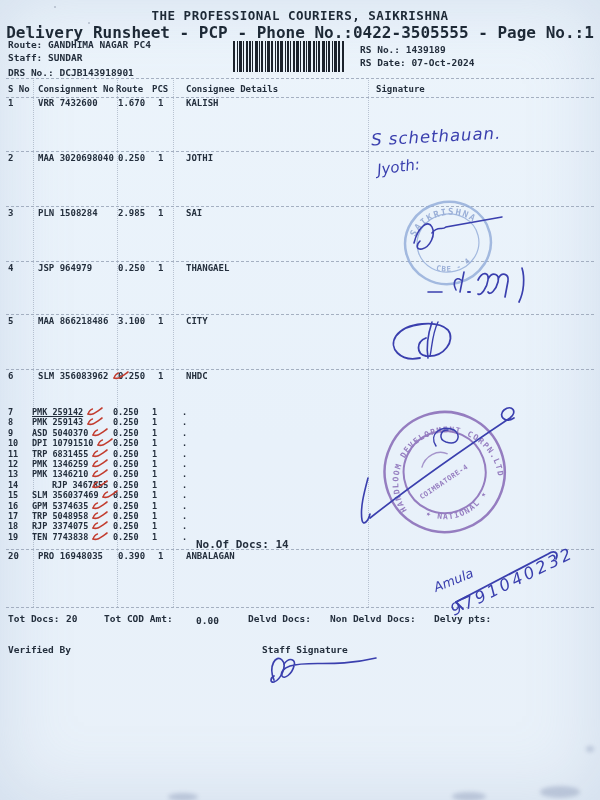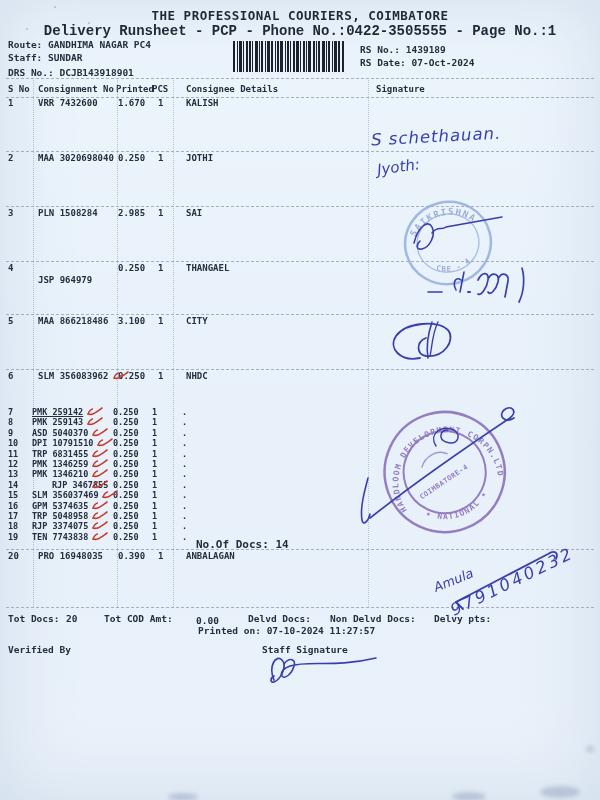--- a/index.html
+++ b/index.html
@@ -11,36 +11,36 @@
   .t{font-weight:700;white-space:pre;}
   .ctr{left:0;width:600px;text-align:center;}
   .hsep{position:absolute;left:6px;right:6px;border-top:1.5px dashed #94a0b4;opacity:.8;}
   .vsep{position:absolute;width:0;border-left:1px dotted #97a3b6;opacity:.6;}
   .row{height:12px;}
   svg{overflow:visible;display:block;}
   .sigtext{font-family:"DejaVu Sans","Liberation Sans",sans-serif;font-style:italic;color:#3a3fae;white-space:pre;}
   .speck{position:absolute;border-radius:50%;background:#8a96a8;opacity:.55;}
   .smudge{position:absolute;border-radius:50%;background:#8e9cba;opacity:.45;filter:blur(2px);}
   .title{font-size:12.5px;letter-spacing:.5px;color:#1d2936;}
-  .subtitle{font-size:14px;color:#1d2936;font-family:Liberation Mono, monospace;}
+  .subtitle{font-size:16px;color:#1d2936;}
   .meta{font-size:9.5px;}
   .colhead{font-size:9px;}
   .foot{font-size:9.5px;}
   .small{font-size:11px;}
 </style>
 </head>
 <body>
 
 <div class="page">
 
   <div class="speck" style="left:54px;top:6px;width:2px;height:2px"></div>
   <div class="speck" style="left:26px;top:28px;width:2px;height:2px"></div>
   <div class="speck" style="left:88px;top:22px;width:2px;height:1.5px"></div>
 
-  <div class="abs t ctr title" style="top:8px">THE PROFESSIONAL COURIERS, COIMBATORE</div>
+  <div class="abs t ctr title" style="top:8px">THE PROFESSIONAL COURIERS, SAIKRISHNA</div>
   <div class="abs t ctr subtitle" style="top:23px">Delivery Runsheet - PCP - Phone No.:0422-3505555 - Page No.:1</div>
   <div class="abs t meta" style="left:8px;top:39px">Route: GANDHIMA NAGAR PC4</div>
   <div class="abs t meta" style="left:8px;top:52px">Staff: SUNDAR</div>
   <div class="abs t meta" style="left:8px;top:67px">DRS No.: DCJB143918901</div>
   <div class="abs t meta" style="left:360px;top:44px">RS No.: 1439189</div>
   <div class="abs t meta" style="left:360px;top:57px">RS Date: 07-Oct-2024</div>
 
   <div class="abs" style="left:233px;top:41px">
     <svg id="barcode-svg" width="122" height="31">
         <rect x="0" y="0" width="2" height="31" fill="#1b222c"></rect>
@@ -77,21 +77,21 @@
         <rect x="99" y="0" width="1" height="31" fill="#1b222c"></rect>
         <rect x="101" y="0" width="3" height="31" fill="#1b222c"></rect>
         <rect x="105" y="0" width="2" height="31" fill="#1b222c"></rect>
         <rect x="109" y="0" width="2" height="31" fill="#1b222c"></rect>
       </svg>
   </div>
 
   <div>
     <span class="abs t colhead" style="left:8px;top:84px">S No</span>
     <span class="abs t colhead" style="left:38px;top:84px">Consignment No</span>
-    <span class="abs t colhead" style="left:116px;top:84px">Printed</span>
+    <span class="abs t colhead" style="left:116px;top:84px">Route</span>
     <span class="abs t colhead" style="left:152px;top:84px">PCS</span>
     <span class="abs t colhead" style="left:186px;top:84px">Consignee Details</span>
     <span class="abs t colhead" style="left:376px;top:84px">Signature</span>
   </div>
 
   <div id="sep-layer">
       <div class="hsep" style="top: 78px;"></div>
       <div class="hsep" style="top: 97px;"></div>
       <div class="hsep" style="top: 151px;"></div>
       <div class="hsep" style="top: 206px;"></div>
@@ -123,21 +123,21 @@
       </div>
       <div class="row abs" style="top: 208px; left: 0px; width: 600px; font-size: 9px;">
         <span class="abs t" style="left: 8px; top: 0px;">3</span>
         <span class="abs t" style="left: 38px; top: 0px;">PLN 1508284</span>
         <span class="abs t" style="left: 118px; top: 0px;">2.985</span>
         <span class="abs t" style="left: 158px; top: 0px;">1</span>
         <span class="abs t" style="left: 186px; top: 0px;">SAI</span>
       </div>
       <div class="row abs" style="top: 263px; left: 0px; width: 600px; font-size: 9px;">
         <span class="abs t" style="left: 8px; top: 0px;">4</span>
-        <span class="abs t" style="left: 38px; top: 12px;">JSP 964979</span>
+        <span class="abs t" style="left: 38px; top: 0px;">JSP 964979</span>
         <span class="abs t" style="left: 118px; top: 0px;">0.250</span>
         <span class="abs t" style="left: 158px; top: 0px;">1</span>
         <span class="abs t" style="left: 186px; top: 0px;">THANGAEL</span>
       </div>
       <div class="row abs" style="top: 316px; left: 0px; width: 600px; font-size: 9px;">
         <span class="abs t" style="left: 8px; top: 0px;">5</span>
         <span class="abs t" style="left: 38px; top: 0px;">MAA 866218486</span>
         <span class="abs t" style="left: 118px; top: 0px;">3.100</span>
         <span class="abs t" style="left: 158px; top: 0px;">1</span>
         <span class="abs t" style="left: 186px; top: 0px;">CITY</span>
@@ -420,21 +420,20 @@
 
   <div>
     <span class="abs t foot" style="left:8px;top:613px">Tot Docs:</span>
     <span class="abs t foot" style="left:66px;top:613px">20</span>
     <span class="abs t foot" style="left:104px;top:613px">Tot COD Amt:</span>
     <span class="abs t foot" style="left:196px;top:615px">0.00</span>
     <span class="abs t foot" style="left:248px;top:613px">Delvd Docs:</span>
     <span class="abs t foot" style="left:330px;top:613px">Non Delvd Docs:</span>
     <span class="abs t foot" style="left:434px;top:613px">Delvy pts:</span>
   </div>
-  <div class="abs t foot" style="left:198px;top:625px">Printed on: 07-10-2024 11:27:57</div>
   <div class="abs t foot" style="left:8px;top:644px">Verified By</div>
   <div class="abs t foot" style="left:262px;top:644px">Staff Signature</div>
 
   <div class="abs" style="left:264px;top:650px">
     <svg width="120" height="42">
       <path d="M10,30 C4,16 12,4 18,10 C24,16 16,30 10,32 C6,33 6,28 10,26" fill="none" stroke="#3a3fae" stroke-width="1.7" stroke-linecap="round"></path>
       <path d="M20,14 C26,6 32,10 30,16 C28,24 20,30 18,26 C16,22 20,18 26,16 C45,10 70,18 112,8" fill="none" stroke="#3a3fae" stroke-width="1.6" stroke-linecap="round"></path>
     </svg>
   </div>
 

